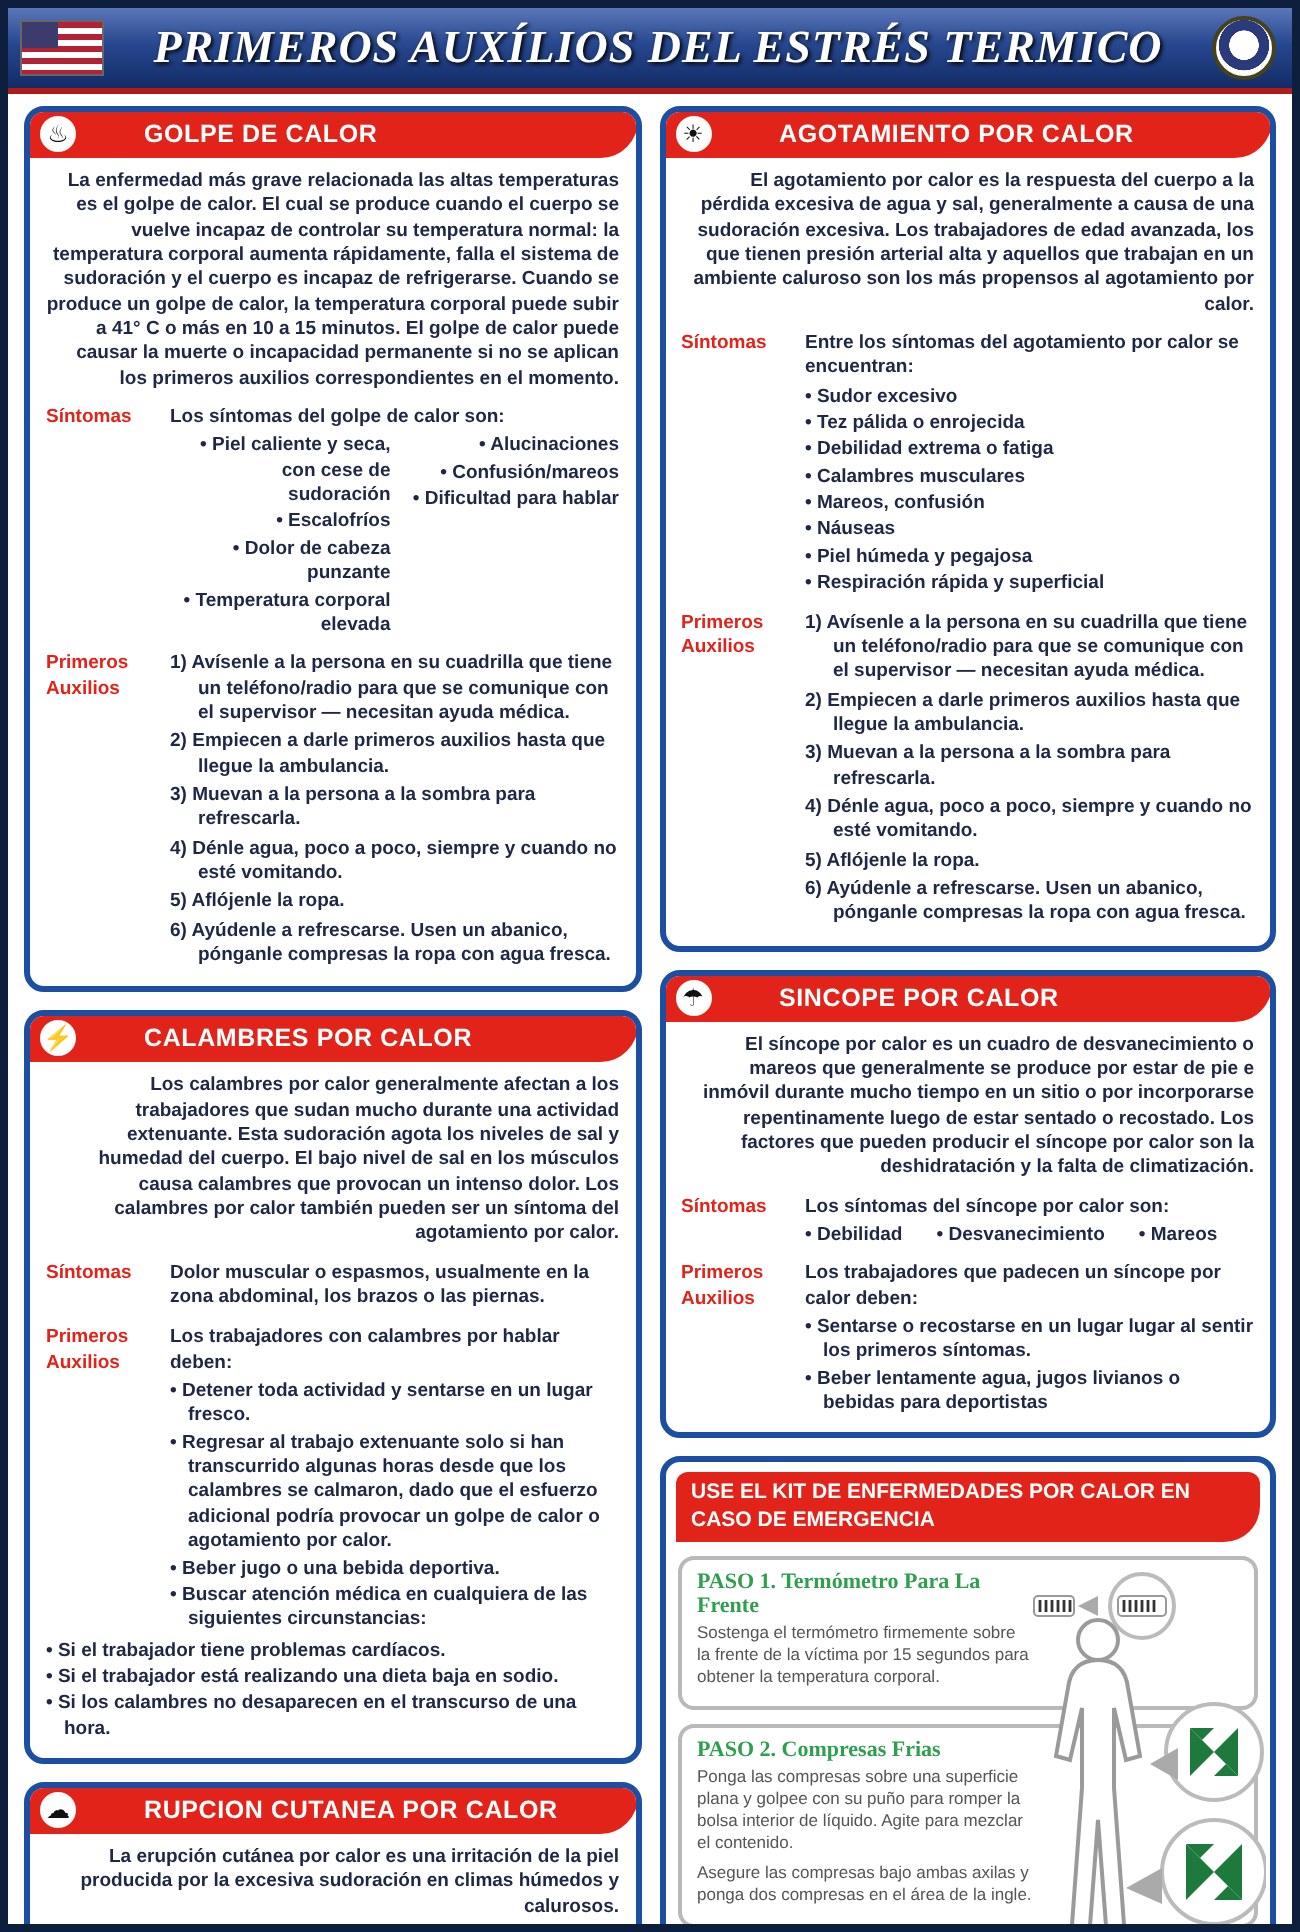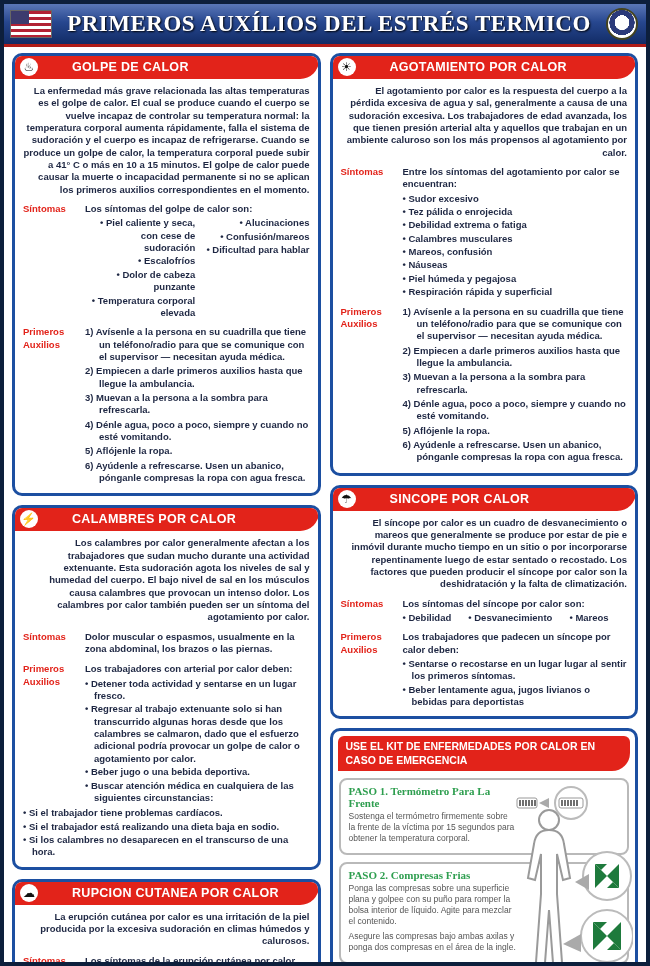--- a/index.html
+++ b/index.html
@@ -1,21 +1,21 @@
 <!DOCTYPE html>
 <html><head>
 <meta charset="utf-8">
 <style>
   html,body{margin:0;padding:0;background:#e8e8e8;}
   .page{width:650px;height:966px;margin:0 auto;background:#fff;border:4px solid #0d1f3c;
         box-sizing:border-box;display:flex;flex-direction:column;overflow:hidden;
         font-family:"Liberation Sans",sans-serif;}
   
   .banner{height:40px;flex:0 0 40px;background:linear-gradient(#5a77b8,#27478f 45%,#122c66);
-          border-bottom:3px solid #b01c18;display:flex;align-items:center;position:relative;}
+          border-bottom:3px solid #b01c18;display:flex;align-items:center;position:relative;font-style:italic;}
   .banner-title{flex:1;text-align:center;color:#fff;font-family:"Liberation Serif",serif;
           font-weight:bold;font-size:23px;letter-spacing:.5px;text-shadow:1px 1px 2px #000;}
   .flag{width:40px;height:26px;margin-left:6px;position:relative;flex:0 0 40px;
         background:repeating-linear-gradient(#b22234 0 3px,#fff 3px 6px);border:1px solid #666;}
   .flag::after{content:"";position:absolute;left:0;top:0;width:18px;height:13px;background:#3c3b6e;}
   .seal{width:28px;height:28px;border-radius:50%;margin-right:8px;flex:0 0 28px;
         background:radial-gradient(circle at 50% 45%,#fff 0 35%,#2b3a7a 36% 60%,#fff 61% 75%,#6b6b3a 76%);
         border:2px solid #44431f;}
   
   .main{flex:1;display:flex;gap:9px;padding:6px 8px 4px 8px;}
@@ -116,21 +116,21 @@
         </header>
         <div class="panel-body">
           <p class="intro">Los calambres por calor generalmente afectan a los trabajadores que sudan mucho durante una actividad extenuante. Esta sudoración agota los niveles de sal y humedad del cuerpo. El bajo nivel de sal en los músculos causa calambres que provocan un intenso dolor. Los calambres por calor también pueden ser un síntoma del agotamiento por calor.</p>
           <div class="row">
             <span class="lbl">Síntomas</span>
             <p class="lead">Dolor muscular o espasmos, usualmente en la zona abdominal, los brazos o las piernas.</p>
           </div>
           <div class="row">
             <span class="lbl">Primeros Auxilios</span>
             <div>
-              <p class="lead">Los trabajadores con arterial por calor deben:</p>
+              <p class="lead">Los trabajadores con calambres por hablar deben:</p>
               <ul class="bullets">
                   <li>Detener toda actividad y sentarse en un lugar fresco.</li>
                   <li>Regresar al trabajo extenuante solo si han transcurrido algunas horas desde que los calambres se calmaron, dado que el esfuerzo adicional podría provocar un golpe de calor o agotamiento por calor.</li>
                   <li>Beber jugo o una bebida deportiva.</li>
                   <li>Buscar atención médica en cualquiera de las siguientes circunstancias:</li>
                 </ul>
             </div>
           </div>
           <ul class="bullets wide">
               <li>Si el trabajador tiene  problemas cardíacos.</li>

